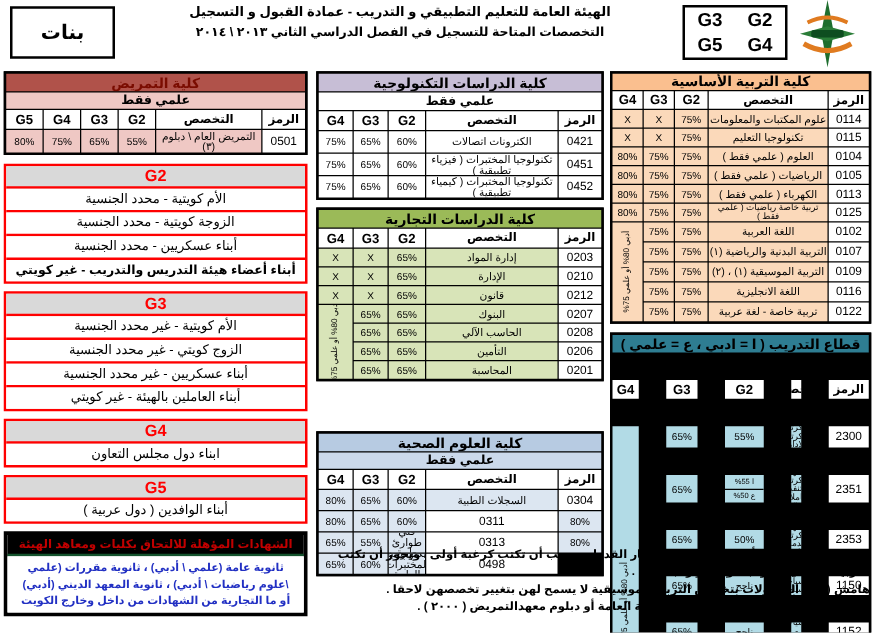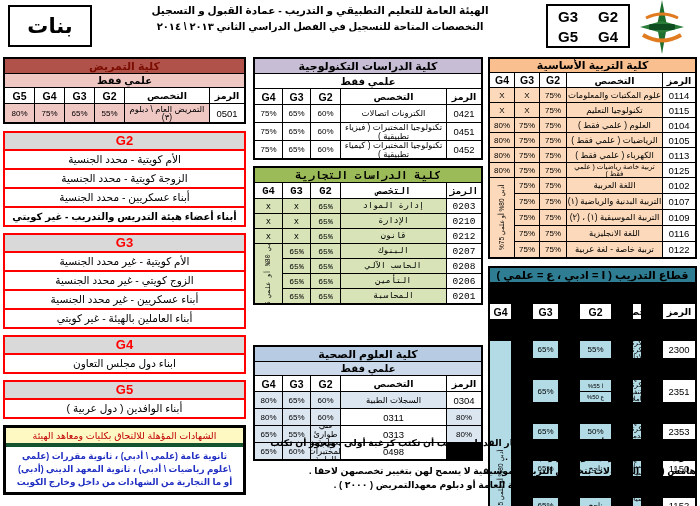--- a/index.html
+++ b/index.html
@@ -1,20 +1,20 @@
 <!DOCTYPE html>
 <html lang="ar"><head>
 <meta charset="utf-8">
 <style>
   html,body{margin:0;padding:0;}
   body{width:700px;height:506px;position:relative;background:#fff;overflow:hidden;
        font-family:"Liberation Sans","DejaVu Sans",sans-serif;color:#000;}
   
   .hdr-girls{position:absolute;left:8px;top:5px;width:80px;height:38px;border:2px solid #000;
-       display:flex;align-items:center;justify-content:center;font-size:21px;font-weight:bold;direction:rtl;}
+       display:flex;align-items:center;justify-content:center;font-size:16px;font-weight:bold;direction:rtl;}
   .hdr-center{position:absolute;left:96px;top:3px;width:448px;text-align:center;direction:rtl;}
   .hdr-center .l1{font-size:10.5px;font-weight:bold;line-height:1.5;}
   .hdr-center .l2{font-size:10px;font-weight:bold;line-height:1.5;}
   .hdr-center .l3{font-size:9.5px;font-weight:bold;line-height:1.55;}
   .hdr-gbox{position:absolute;right:70px;top:4px;width:80px;height:40px;border:2px solid #000;
        display:grid;grid-template-columns:1fr 1fr;align-items:center;justify-items:center;
        font-weight:bold;font-size:15px;}
   .hdr-logo{position:absolute;right:10px;top:0px;width:56px;height:54px;}
   
   .col{position:absolute;top:57px;}
@@ -40,21 +40,21 @@
        font-size:6px;direction:rtl;}
   .split span:first-child{border-bottom:1px solid #000;}
   
   .t-nur{grid-template-columns:29px 29px 29px 29px 1fr 34px;grid-template-rows:14px 13px 15px 18px;margin-bottom:7px;}
   .t-nur > div{background:#EFC8C4;}
   .t-nur > .title{background:#B0524A;color:#7A0C00;}
   .t-tec{grid-template-columns:27px 27px 29px 1fr 34px;grid-template-rows:14px 14px 15px 17px 17px 17px;margin-bottom:6px;}
   .t-tec > div{background:#fff;}
   .t-tec > .title{background:#C7BED6;}
   .t-com{grid-template-columns:27px 27px 29px 1fr 34px;grid-template-rows:14px 15px repeat(7,14px);margin-bottom:7px;}
-  .t-com > div{background:#D8E4B8;font-family:Liberation Mono, monospace;}
+  .t-com > div{background:#D8E4B8;}
   .t-com > .title{background:#9BBA58;}
   .t-hea{grid-template-columns:27px 27px 29px 1fr 34px;grid-template-rows:14px 13px 15px repeat(4,16px);margin-top:40px;}
   .t-hea > div{background:#DCE6F1;}
   .t-hea > .title{background:#B7CBE2;}
   .t-hea > .sub{background:#CBD9EB;}
   .t-bas{grid-template-columns:24px 24px 26px 1fr 32px;grid-template-rows:13px 14px repeat(6,14px) repeat(5,15px);margin-bottom:7px;}
   .t-bas > div{background:#FBD9BA;}
   .t-bas > .title{background:#FABF8F;}
   .t-tra{grid-template-columns:21px 25px 31px 1fr 32px;grid-template-rows:14px 15px 17px 22px repeat(6,15px);gap:22px;}
   .t-tra > div{background:#B2DBE6;}
@@ -62,22 +62,22 @@
   
   .gbox{border:2.5px solid #F00;margin-bottom:6px;}
   .gbox .ghead{background:#D9D9D9;color:#F00;font-weight:bold;font-size:13px;text-align:center;
        height:16px;line-height:16px;border-bottom:2px solid #F00;}
   .gbox .gitem{background:#fff;direction:rtl;text-align:center;font-size:10.5px;height:17px;
        line-height:17px;border-bottom:2px solid #F00;white-space:nowrap;overflow:hidden;}
   .gbox .gitem:last-child{border-bottom:none;}
   .gbox .gitem.bold{font-weight:bold;font-size:10px;}
   
   .certbox{border:3px solid #000;margin-top:1px;}
-  .certbox .chead{background:#fef9c3;color:#C00000;font-weight:normal;font-size:9.5px;direction:rtl;
-       text-align:center;height:15px;line-height:15px;border-bottom:4px solid #14532d;}
+  .certbox .chead{background:#000000;color:#C00000;font-weight:bold;font-size:9.5px;direction:rtl;
+       text-align:center;height:15px;line-height:15px;border-bottom:2px solid #14532d;}
   .certbox .cbody{background:#fff;color:#2230C3;font-weight:bold;font-size:8.8px;direction:rtl;
        text-align:center;padding:3px 3px 2px;line-height:1.5;}
   
   .footnotes{position:absolute;top:437px;right:4px;width:452px;direction:rtl;text-align:right;
        font-size:9.3px;font-weight:bold;line-height:1.5;}
 </style>
 </head>
 <body>
 
 <div class="hdr-girls">بنات</div>

